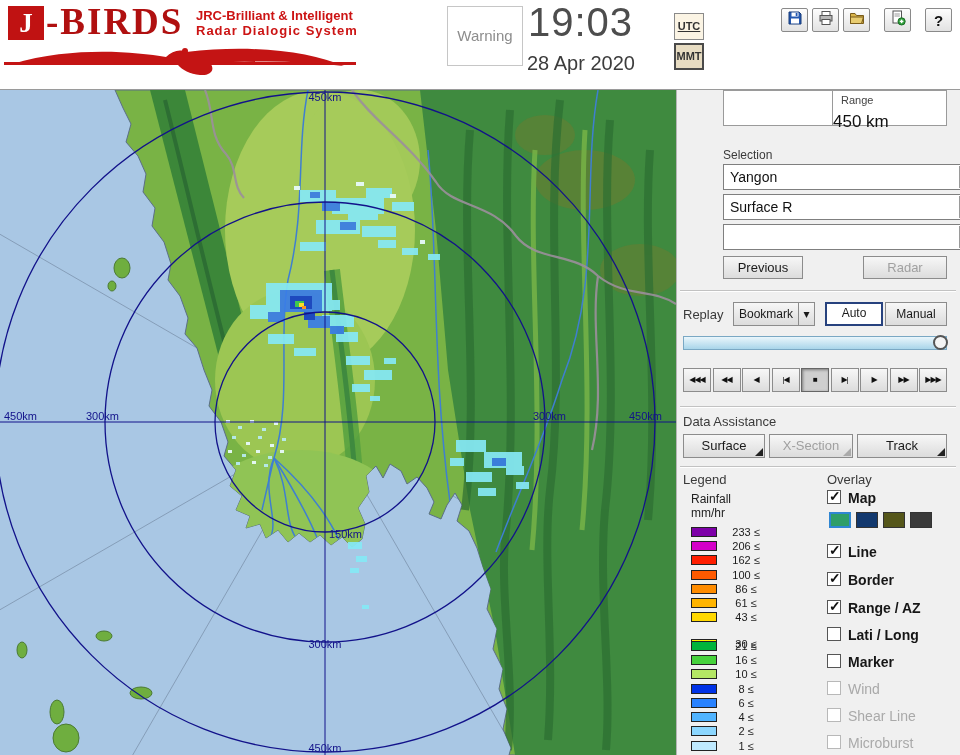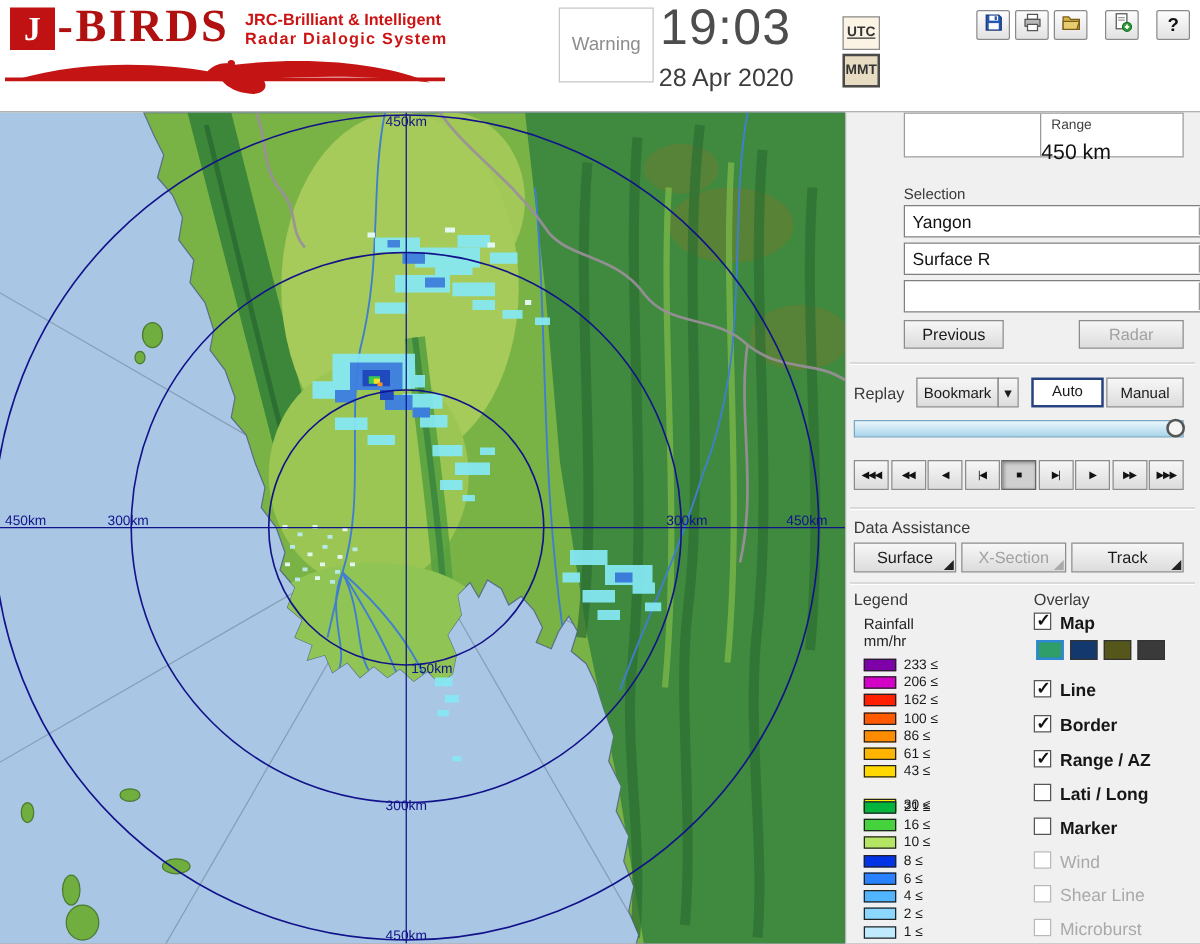--- a/index.html
+++ b/index.html
@@ -78,21 +78,21 @@
   .pb.pressed { background:#cfcfcf; box-shadow:inset 1px 1px 3px rgba(0,0,0,.4); border-color:#666; }
 
   .da-btn { top:344px; height:24px; line-height:22px; }
   .da-btn::after { content:""; position:absolute; right:1px; bottom:1px; border-style:solid;
                    border-width:0 0 8px 8px; border-color:transparent transparent #222 transparent; }
   .da-btn.disabled::after { border-color:transparent transparent #aaa transparent; }
 
   .lg-title { position:absolute; left:14px; font-size:12px; color:#222; }
   .lg-row { position:absolute; left:14px; display:flex; align-items:center; gap:6px; height:12px; }
   .lg-swatch { width:26px; height:10px; border:1px solid #222; }
-  .lg-val { font-size:11px; color:#1a1a1a; width:46px; text-align:left; }
+  .lg-val { font-size:11px; color:#1a1a1a; width:46px; text-align:center; }
 
   .ov-row { position:absolute; left:150px; display:flex; align-items:flex-start; gap:7px; height:18px; }
   .cb { width:14px; height:14px; background:#fff; border:1px solid #555; position:relative; flex:none; }
   .cb[data-checked="true"]::after { content:"✓"; position:absolute; left:1px; top:-3px; font-size:14px; font-weight:bold; color:#111; }
   .ov-label { font-size:14px; font-weight:700; color:#161616; white-space:nowrap; }
   .ov-row[data-enabled="false"] .ov-label { color:#a9a9a9; font-weight:400; }
   .ov-row[data-enabled="false"] .cb { border-color:#b8b8b8; }
   .ov-swatches { position:absolute; left:152px; top:422px; display:flex; gap:5px; }
   .ov-sw { width:22px; height:16px; border:1px solid #333; }
   .ov-sw.selected { border:2px solid #2f86d2; }

